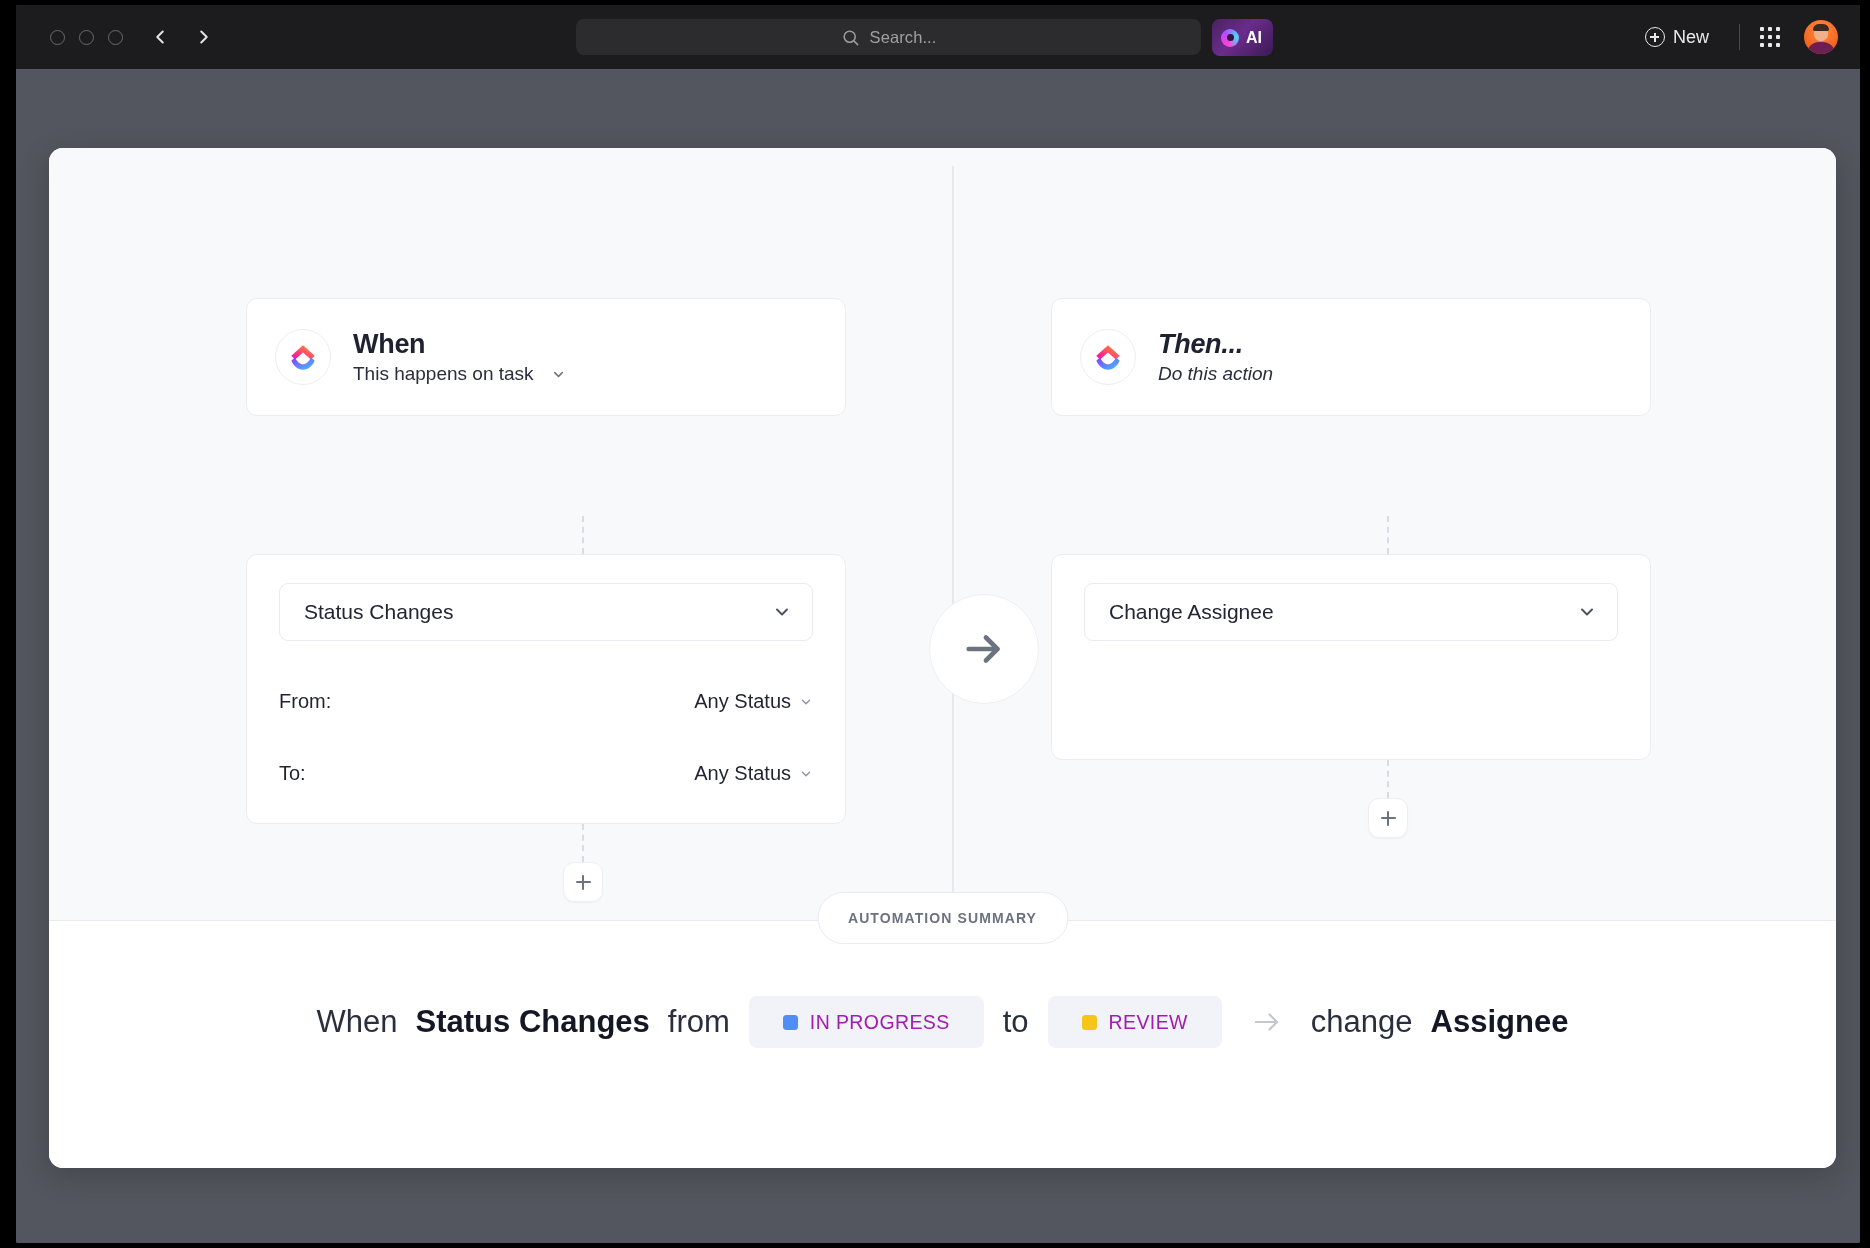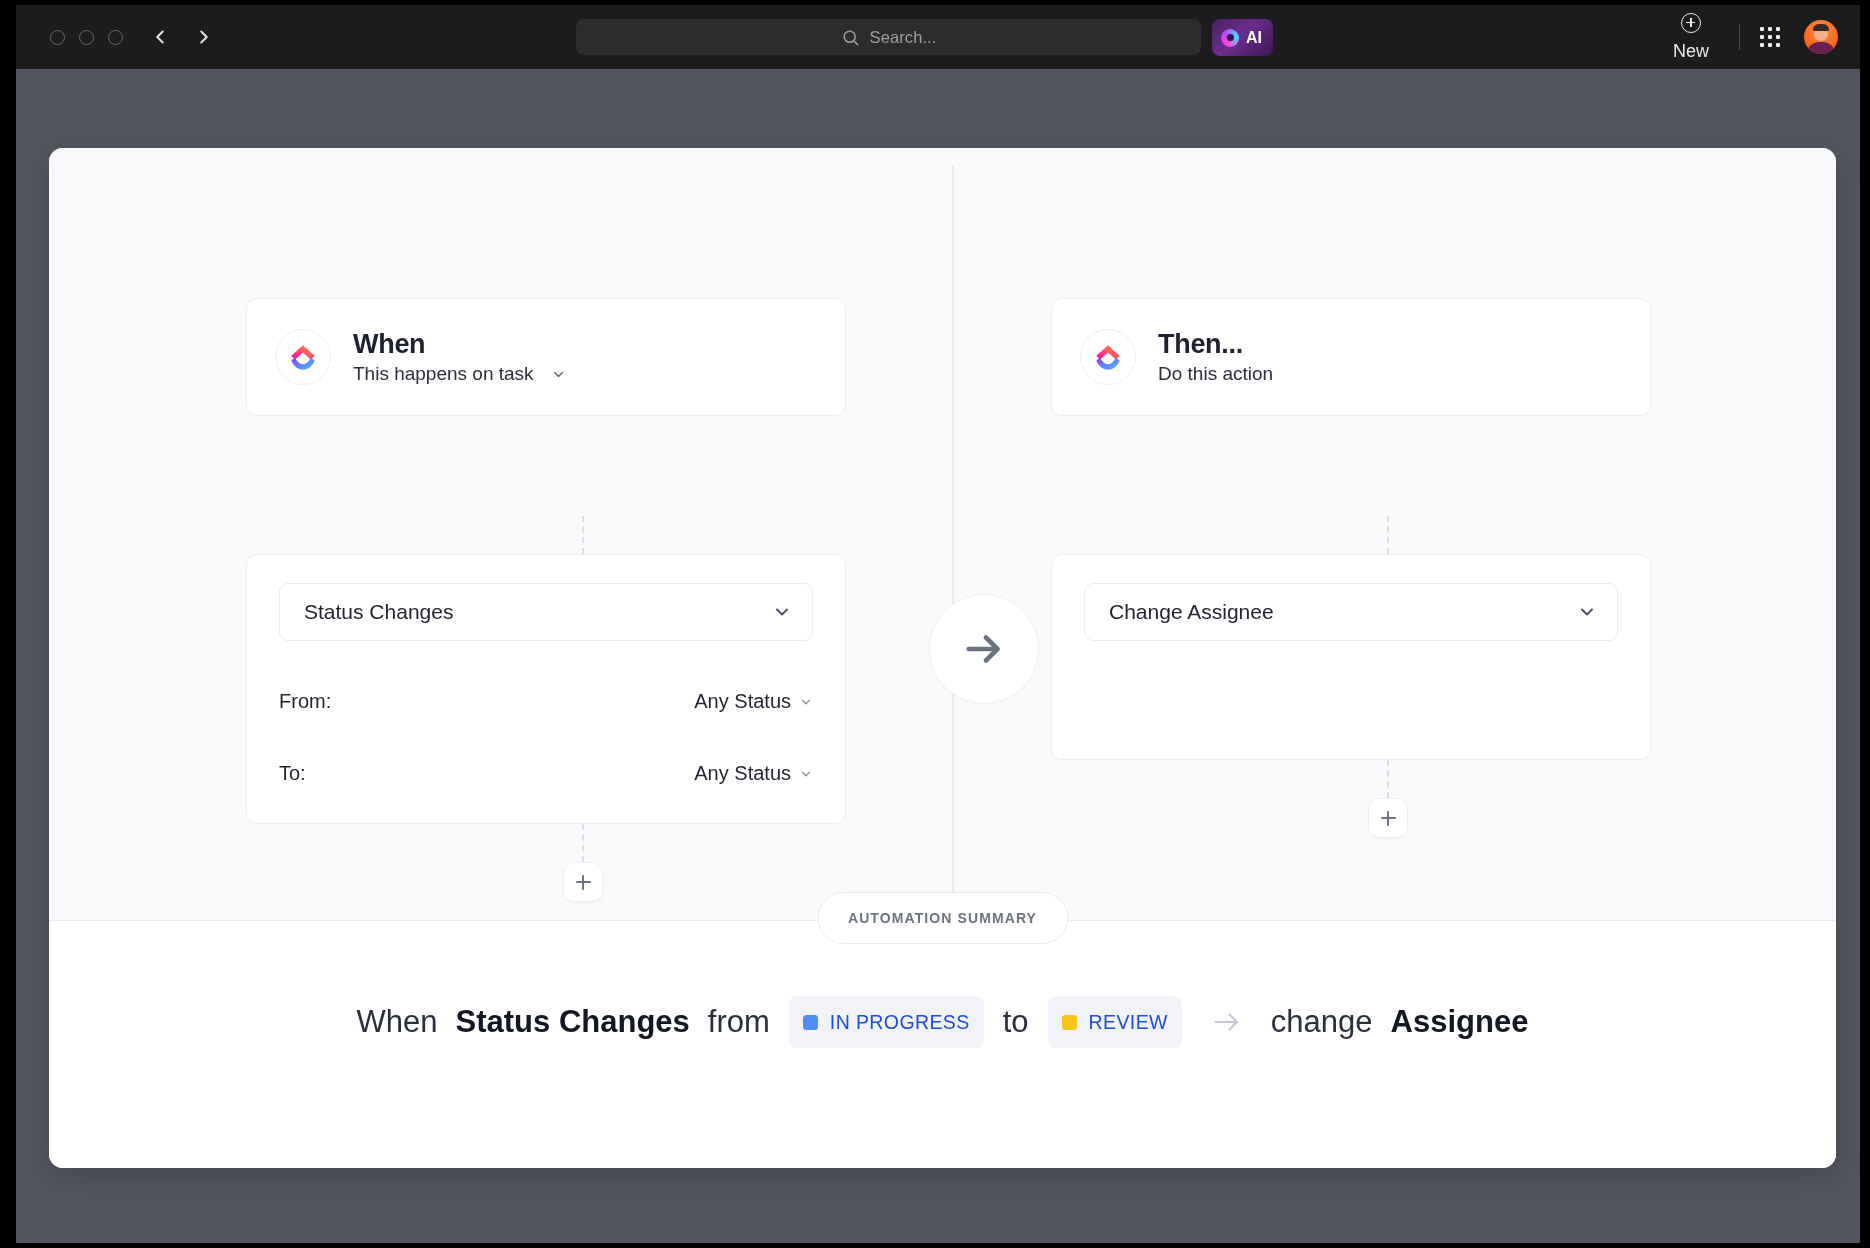--- a/index.html
+++ b/index.html
@@ -121,21 +121,20 @@
     display: flex;
     align-items: center;
     gap: 0;
   }
   .new-btn {
     display: flex; align-items: center; gap: 8px;
     color: #e9e9ec;
     font-size: 18px;
     padding: 6px 10px;
     cursor: pointer;
-    flex-direction: column;
   }
   .plus-circle {
     width: 20px; height: 20px;
     border-radius: 50%;
     border: 1.7px solid #e9e9ec;
     position: relative;
   }
   .plus-circle::before, .plus-circle::after {
     content: ""; position: absolute; background: #e9e9ec;
   }
@@ -440,27 +439,27 @@
     font-size: 31px;
     color: #1b1f2b;
   }
   .s-word { margin: 0 9px; font-weight: 400; color: #2a2f3d; }
   .s-bold { margin: 0 9px; font-weight: 700; color: #141824; }
   .status-chip {
     display: inline-flex;
     align-items: center;
     gap: 12px;
     height: 52px;
-    padding: 0 14px;
+    padding: 0 34px;
     border-radius: 8px;
     background: #f1f3f8;
     margin: 0 10px;
     font-size: 19.5px;
     letter-spacing: .4px;
-    color: #1d4ed8;
+    color: #a21caf;
   }
   .chip-dot { width: 15px; height: 15px; border-radius: 3.5px; display: block; }
   .s-arrow { margin: 0 14px; color: #c2c7d1; display: inline-flex; }
 
   .create-btn {
     position: absolute;
     left: 50%;
     transform: translateX(-50%);
     top: 178px;
     height: 62px;
@@ -575,21 +574,21 @@
               <span>This happens on task</span>
               <span class="caret-sm">
                 <svg width="15" height="15" viewBox="0 0 24 24" fill="none" stroke="currentColor" stroke-width="2.4" stroke-linecap="round" stroke-linejoin="round">
                     <polyline points="6 9 12 15 18 9"></polyline>
                   </svg>
               </span>
             </div>
           </div>
         </div>
 
-        <div class="head-card col-then" style="left:1002px;">
+        <div class="head-card col-then" style="left:1002px;font-style:italic;">
           <div class="logo-circle">
             <svg width="30" height="30" viewBox="0 0 36 36" fill="none">
               <path d="M4 16.5 L18 4 L32 16.5 L27.5 21 L18 12.5 L8.5 21 Z" fill="url(#gTop)"></path>
               <path d="M4 22.5 L8.5 18.2 C11 24 14.3 26.6 18 26.6 C21.7 26.6 25 24 27.5 18.2 L32 22.5 C28.5 30 23.6 33.3 18 33.3 C12.4 33.3 7.5 30 4 22.5 Z" fill="url(#gBot)"></path>
             </svg>
           </div>
           <div class="head-text">
             <div class="title">Then...</div>
             <div class="sub">Do this action</div>
           </div>

